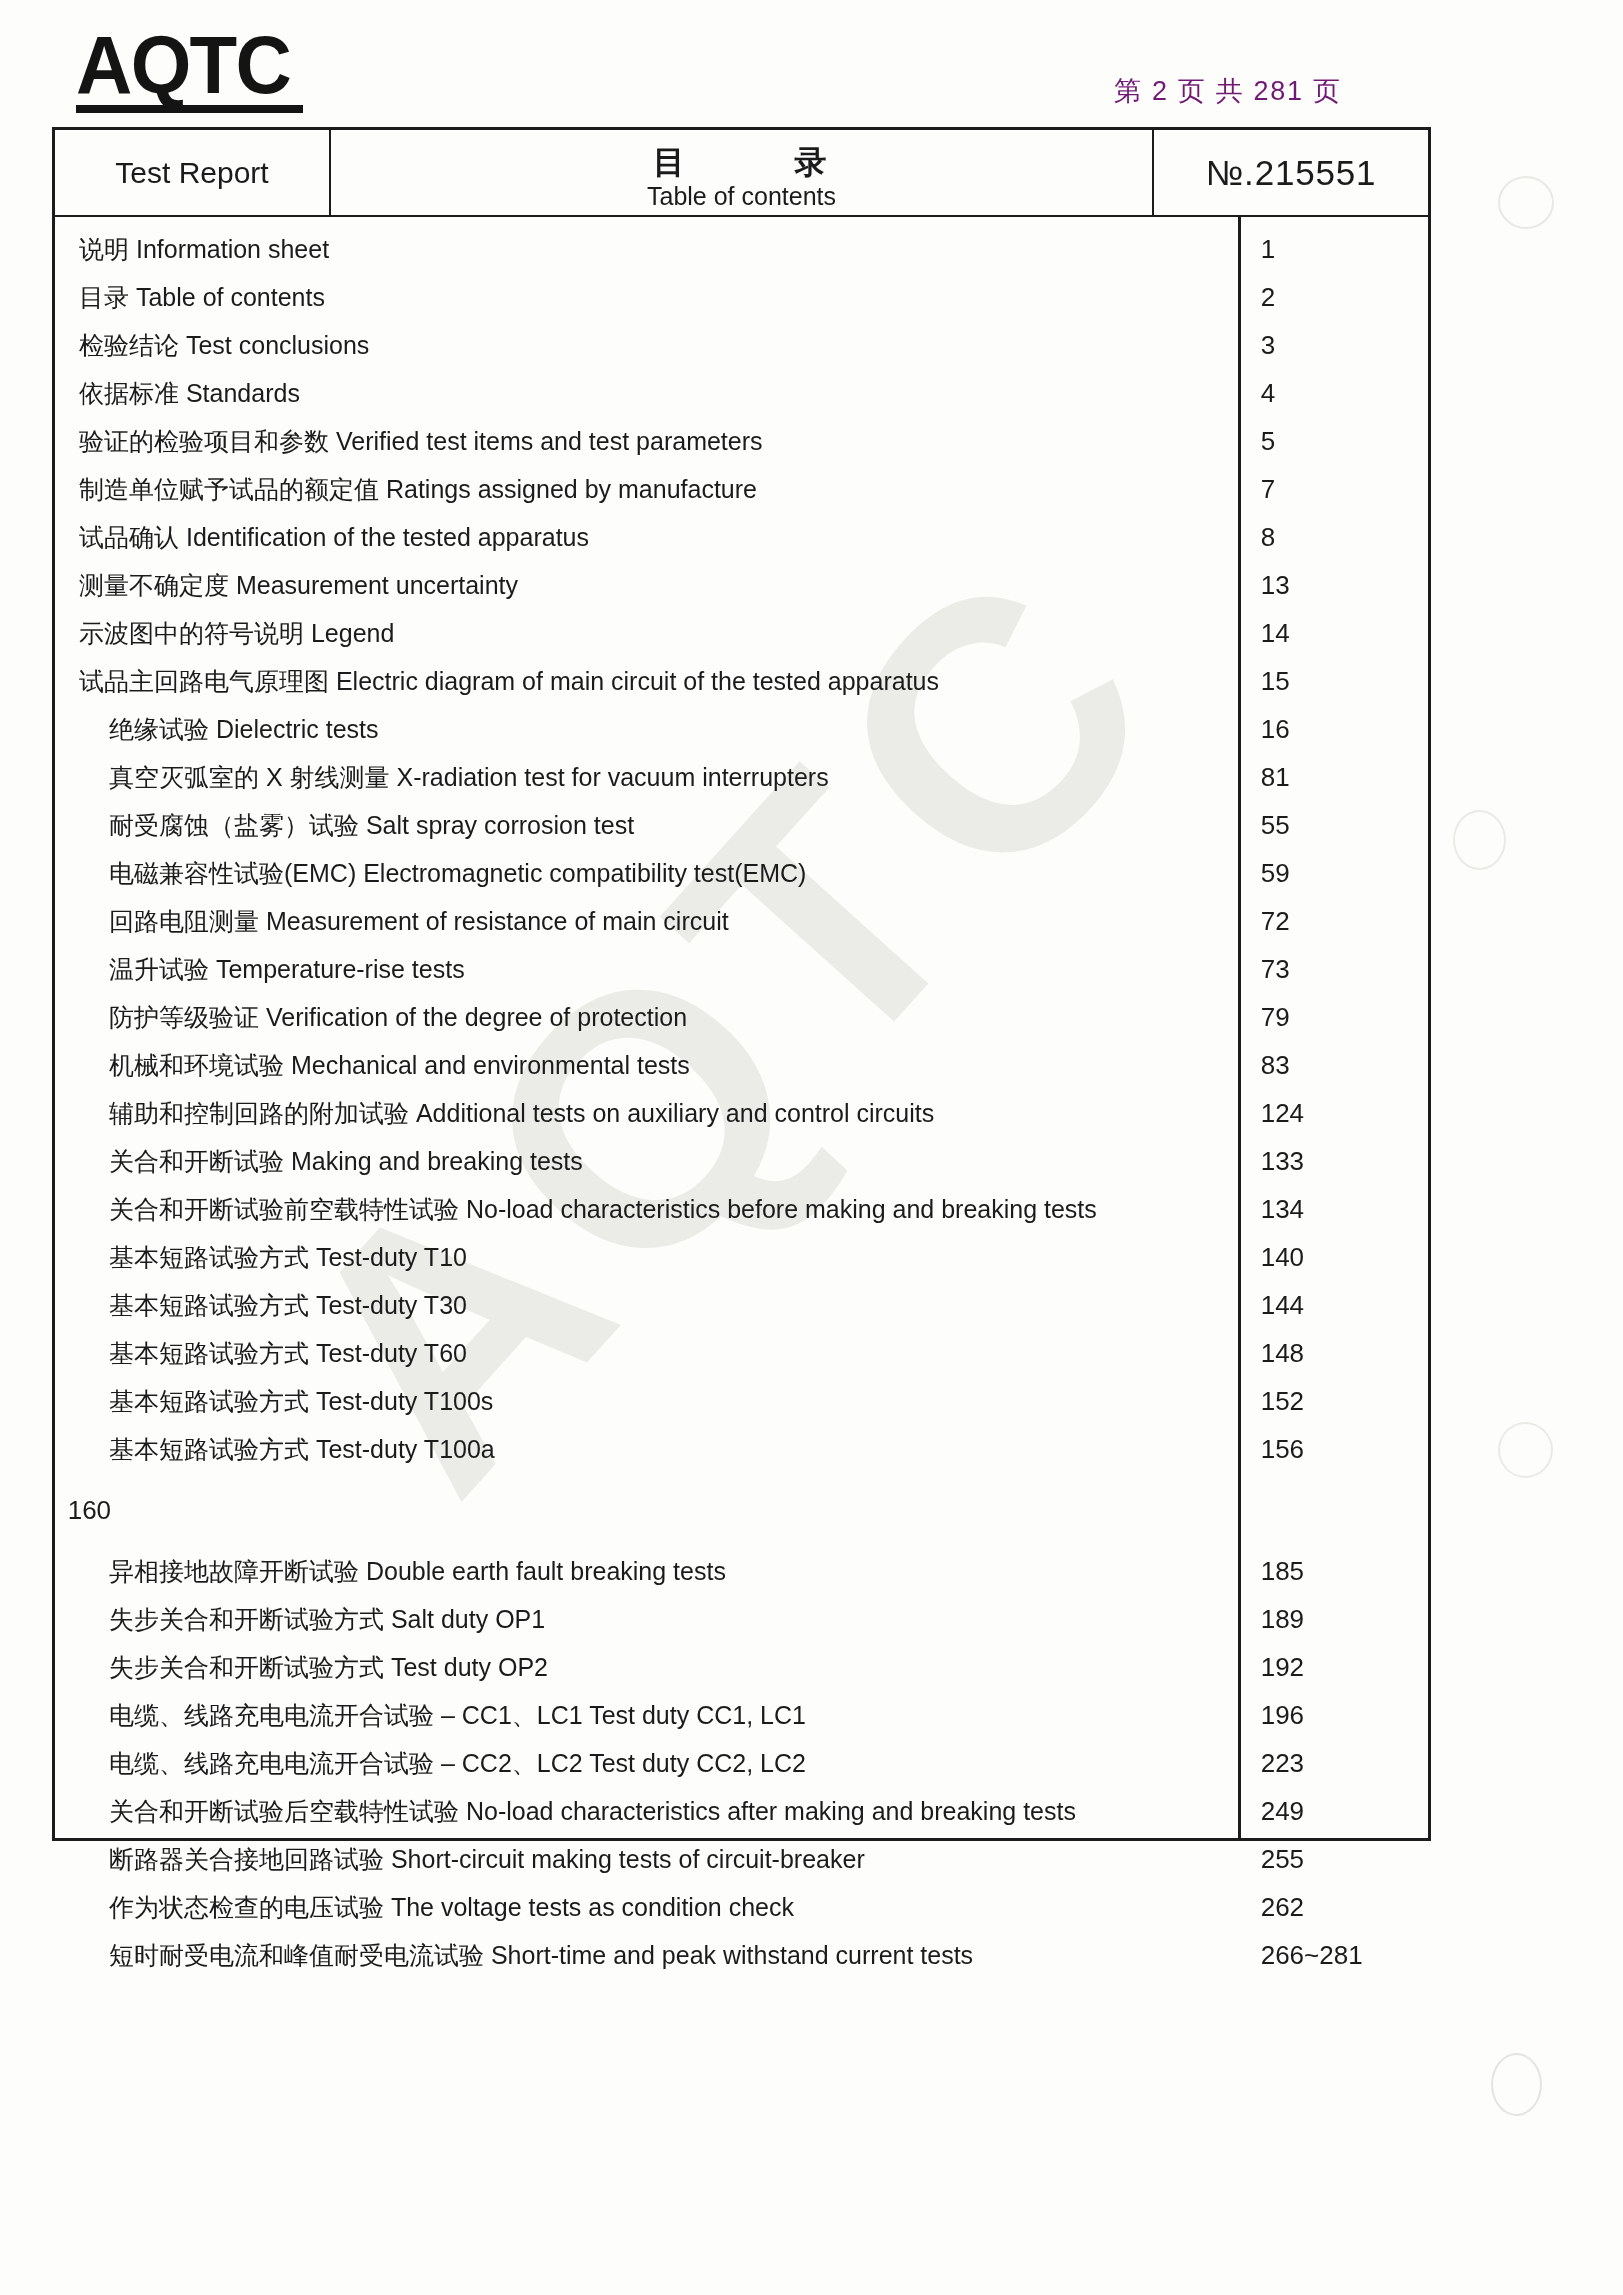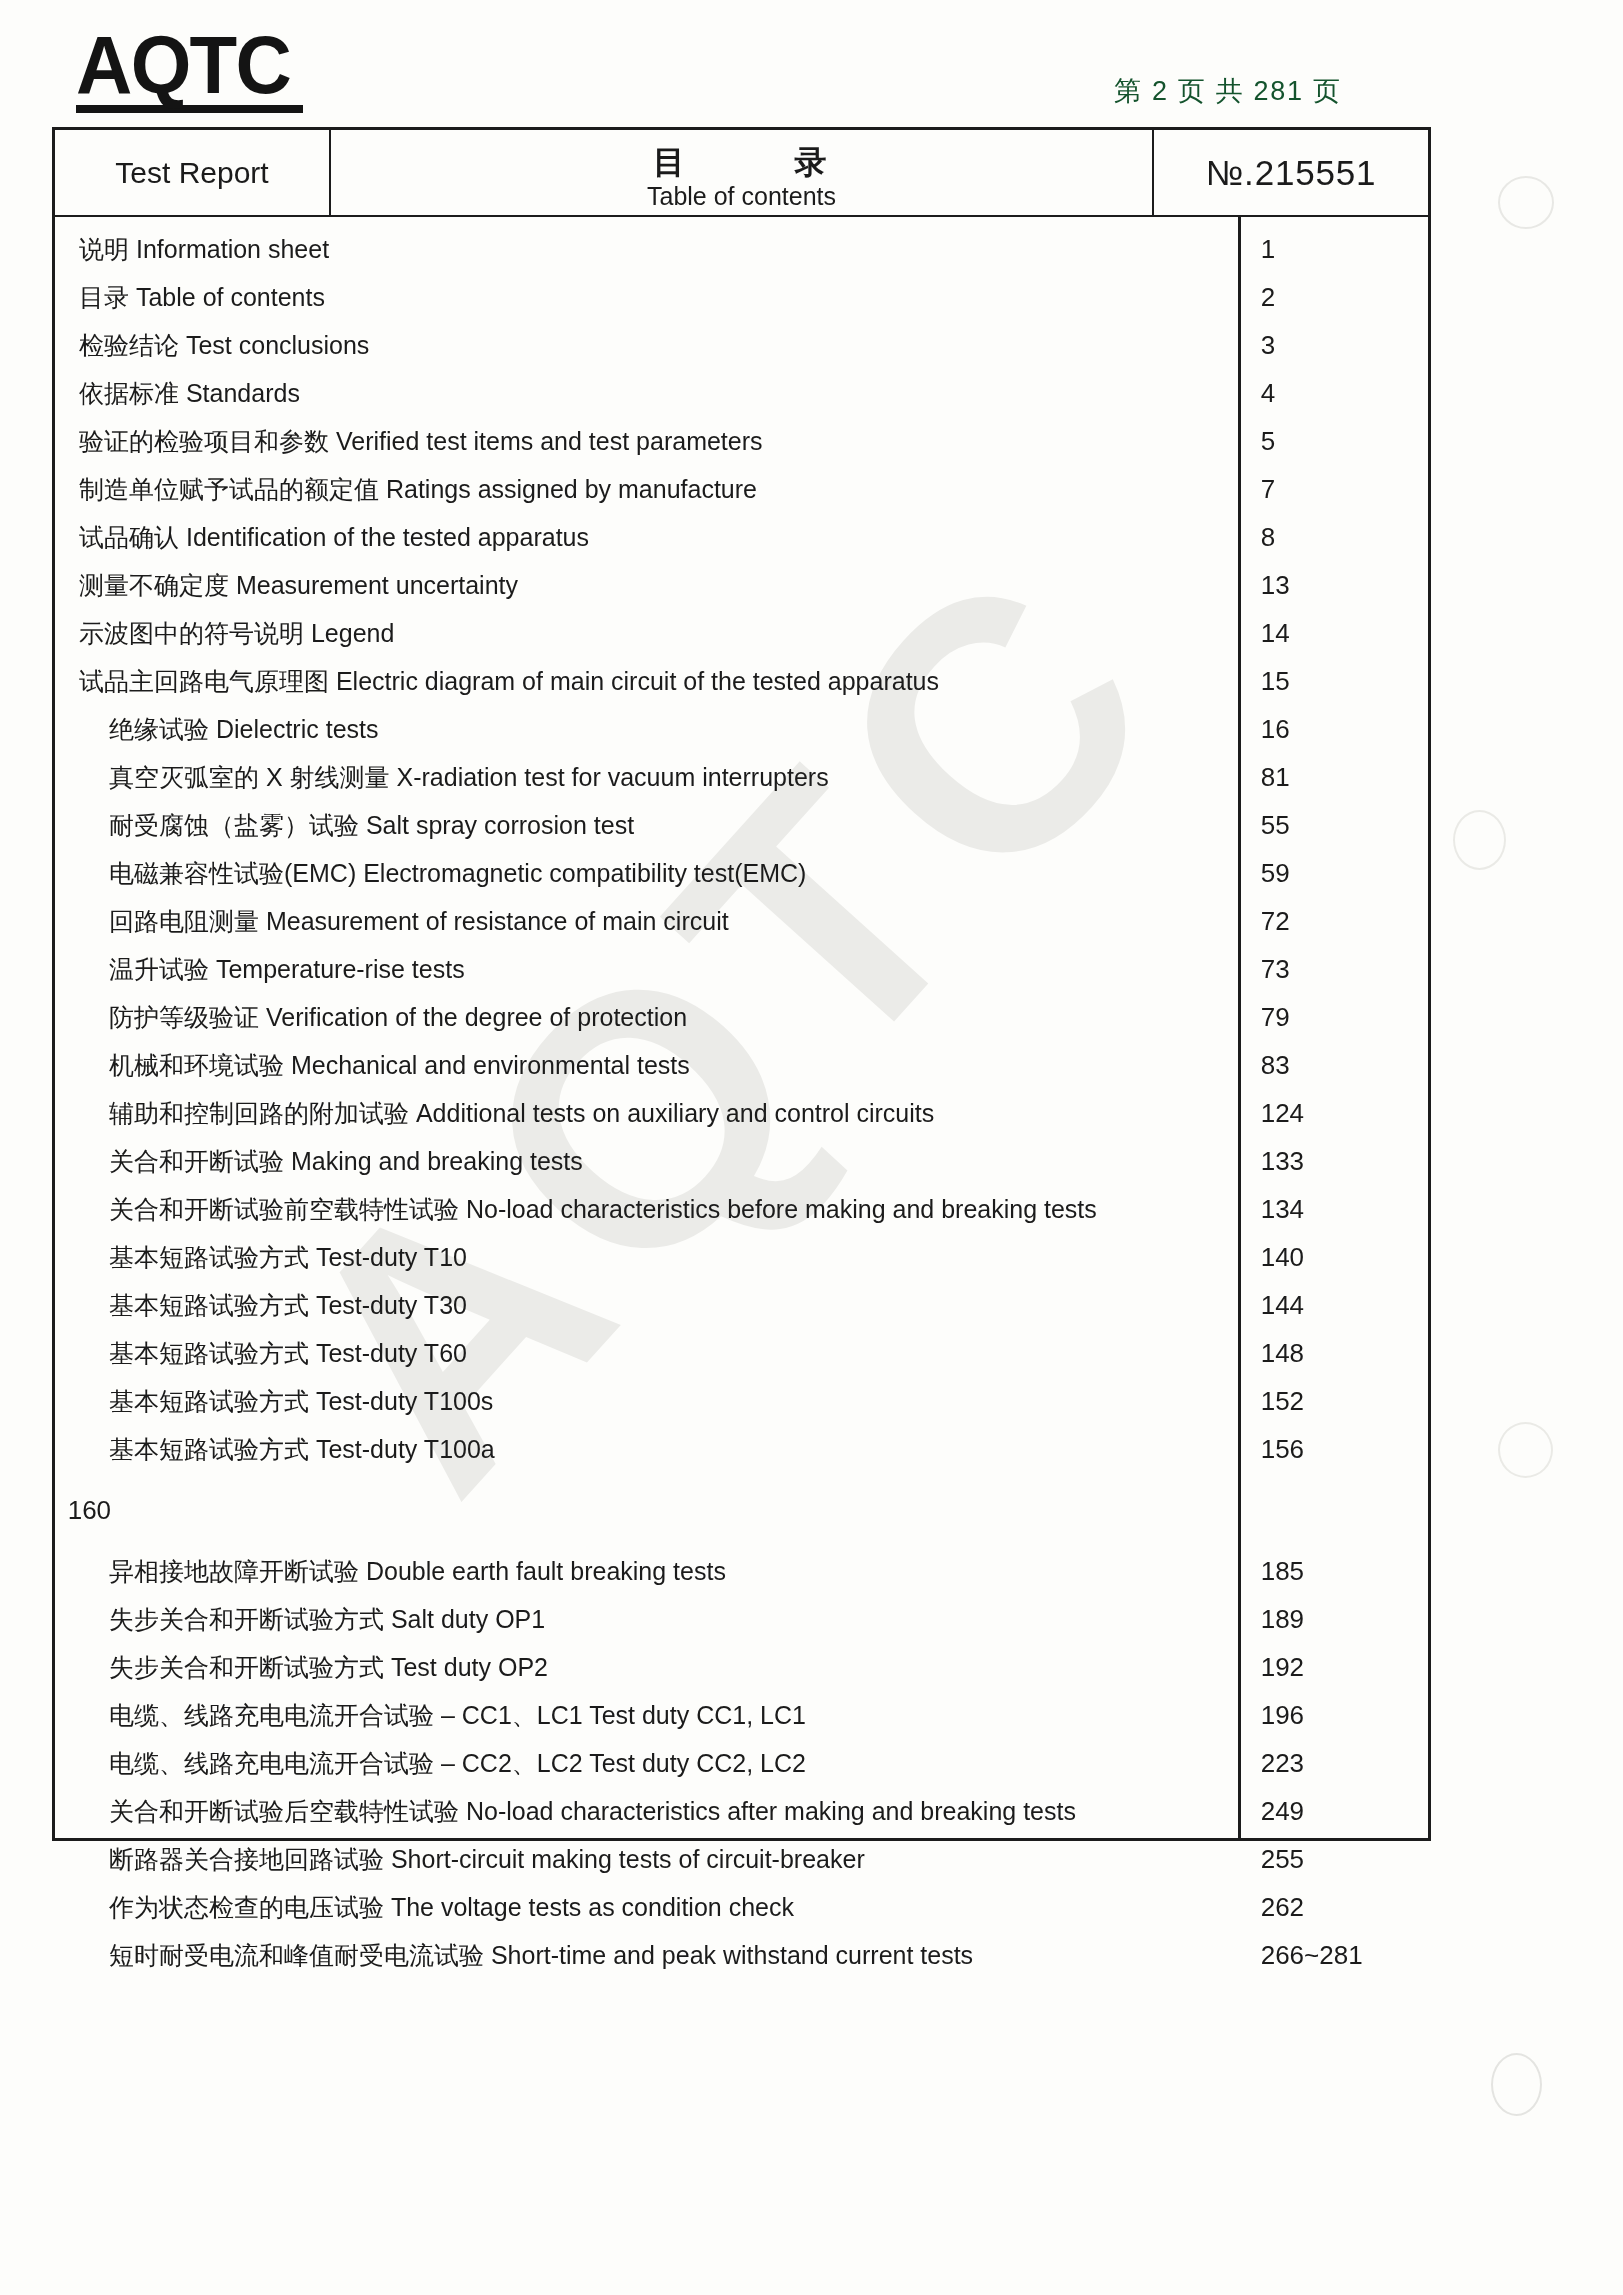--- a/index.html
+++ b/index.html
@@ -9,21 +9,21 @@
     overflow:hidden;
   }
   
   .logo-block{position:absolute;left:76px;top:24px;}
   .logo-text{
     font-size:78px;font-weight:900;line-height:1.0;letter-spacing:-1.7px;
     color:#141414;transform:scaleY(1.05);transform-origin:top left;
   }
   .logo-underline{width:227px;height:7.6px;background:#141414;margin-top:3.4px;}
   
-  .page-indicator{position:absolute;left:1114px;top:73px;font-size:27px;letter-spacing:1.7px;color:#14532d;}
+  .page-indicator{position:absolute;left:1114px;top:73px;font-size:27px;letter-spacing:1.7px;color:#701a75;}
   
   .doc-table{
     position:absolute;left:52px;top:127px;width:1379px;height:1714px;
     border:3.4px solid #1c1c1c;box-sizing:border-box;display:flex;flex-direction:column;
     background:transparent;
   }
   .header-row{height:85px;display:flex;border-bottom:2.5px solid #1c1c1c;flex:none;}
   .hcell{display:flex;align-items:center;justify-content:center;box-sizing:border-box;}
   .hcell-left{width:276px;border-right:2.5px solid #1c1c1c;font-size:30px;}
   .hcell-center{flex:1;flex-direction:column;border-right:2.5px solid #1c1c1c;padding-top:10px;}

